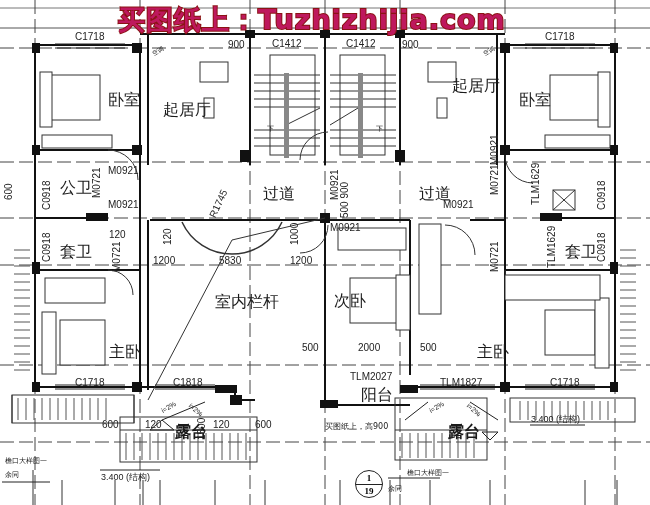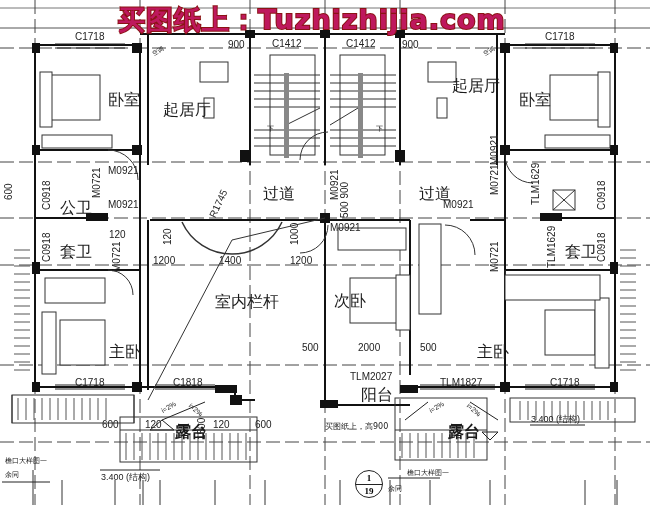--- a/index.html
+++ b/index.html
@@ -317,21 +317,21 @@
   </svg>
 
   <div class="wm">买图纸上：Tuzhizhijia.com</div>
 
   <div class="lbl room" style="left:108px;top:92px;">卧室</div>
   <div class="lbl room" style="left:163px;top:102px;">起居厅</div>
   <div class="lbl room" style="left:452px;top:78px;">起居厅</div>
   <div class="lbl room" style="left:519px;top:92px;">卧室</div>
   <div class="lbl room" style="left:263px;top:186px;">过道</div>
   <div class="lbl room" style="left:419px;top:186px;">过道</div>
-  <div class="lbl room" style="left:60px;top:180px;margin-top:20px;">公卫</div>
+  <div class="lbl room" style="left:60px;top:180px;">公卫</div>
   <div class="lbl room" style="left:60px;top:244px;">套卫</div>
   <div class="lbl room" style="left:565px;top:244px;">套卫</div>
   <div class="lbl room" style="left:215px;top:294px;">室内栏杆</div>
   <div class="lbl room" style="left:334px;top:293px;">次卧</div>
   <div class="lbl room" style="left:109px;top:344px;">主卧</div>
   <div class="lbl room" style="left:477px;top:344px;">主卧</div>
   <div class="lbl room" style="left:361px;top:387px;">阳台</div>
   <div class="lbl room" style="left:175px;top:424px;font-weight:bold;">露台</div>
   <div class="lbl room" style="left:448px;top:424px;font-weight:bold;">露台</div>
 
@@ -361,21 +361,21 @@
   <div class="lbl code" style="left:440px;top:378px;">TLM1827</div>
   <div class="lbl code" style="left:550px;top:378px;">C1718</div>
 
   <div class="lbl dim" style="left:228px;top:40px;">900</div>
   <div class="lbl dim" style="left:402px;top:40px;">900</div>
   <div class="lbl dim vert" style="left:4px;top:200px;">600</div>
   <div class="lbl dim" style="left:109px;top:230px;">120</div>
   <div class="lbl dim vert" style="left:163px;top:245px;">120</div>
   <div class="lbl dim" style="left:208px;top:215px;transform:rotate(-65deg);transform-origin:left top;">R1745</div>
   <div class="lbl dim" style="left:153px;top:256px;">1200</div>
-  <div class="lbl dim" style="left:219px;top:256px;">1400</div>
+  <div class="lbl dim" style="left:219px;top:256px;">5830</div>
   <div class="lbl dim" style="left:290px;top:256px;">1200</div>
   <div class="lbl dim vert" style="left:290px;top:245px;">1000</div>
   <div class="lbl dim vert" style="left:340px;top:218px;">500 900</div>
   <div class="lbl dim" style="left:302px;top:343px;">500</div>
   <div class="lbl dim" style="left:358px;top:343px;">2000</div>
   <div class="lbl dim" style="left:420px;top:343px;">500</div>
   <div class="lbl dim" style="left:102px;top:420px;">600</div>
   <div class="lbl dim" style="left:145px;top:420px;">120</div>
   <div class="lbl dim vert" style="left:197px;top:440px;">1500</div>
   <div class="lbl dim" style="left:213px;top:420px;">120</div>

